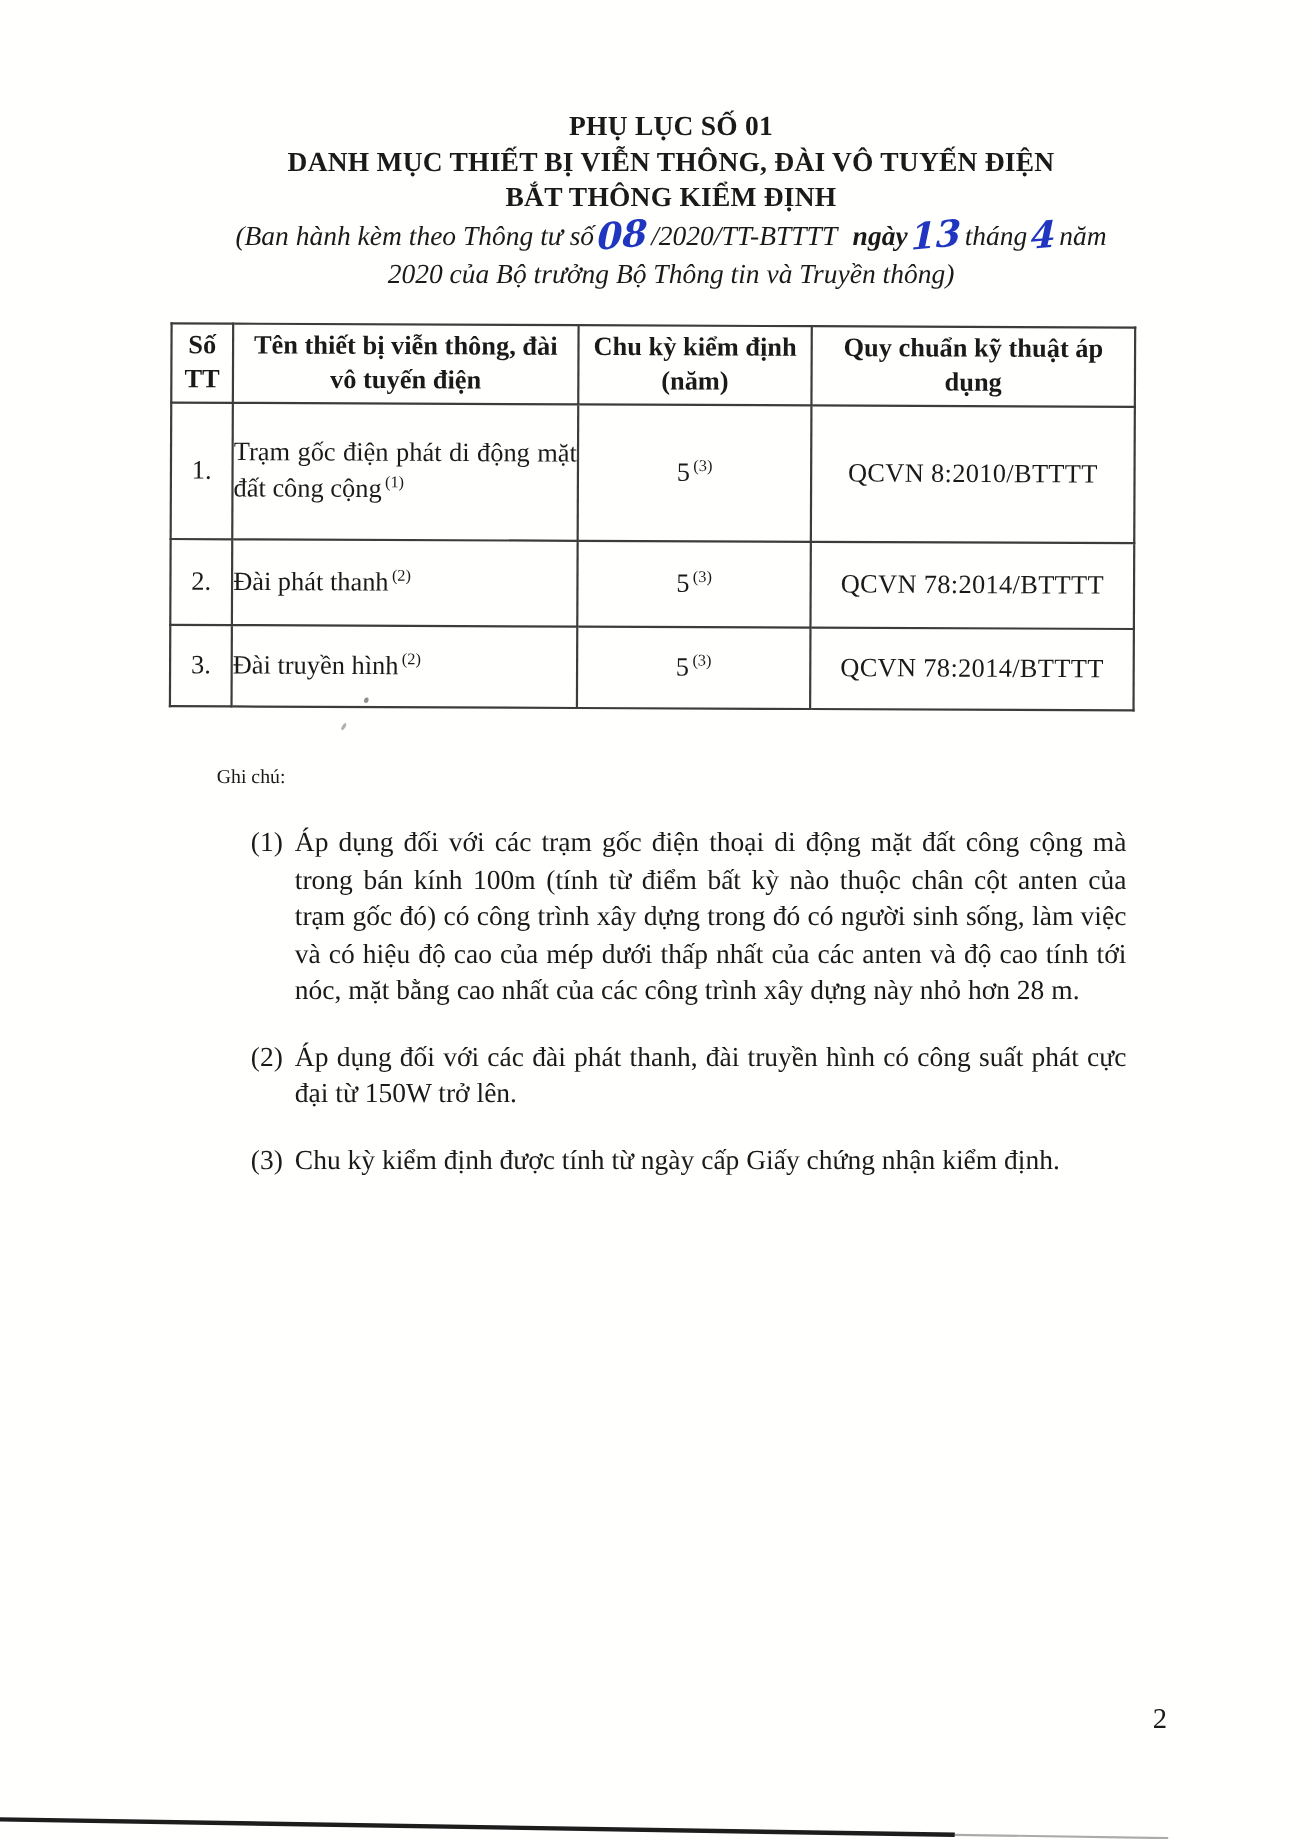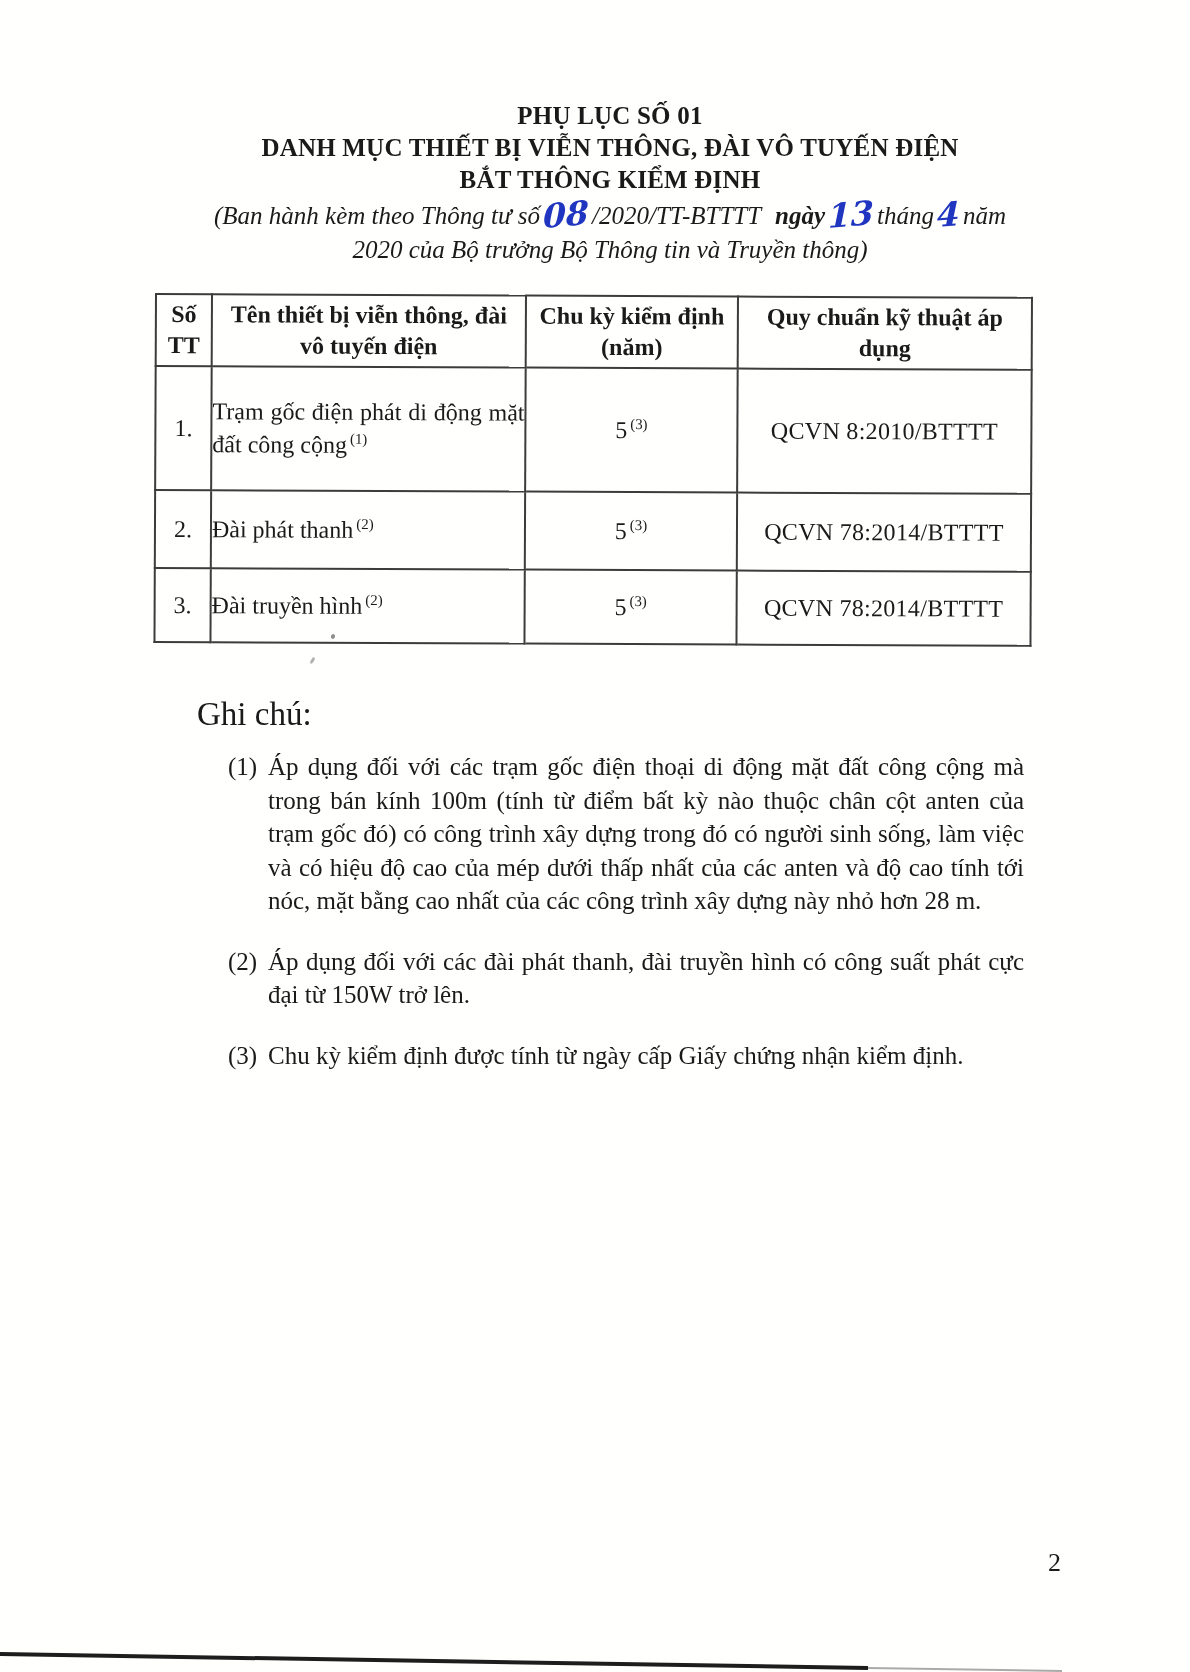--- a/index.html
+++ b/index.html
@@ -98,21 +98,21 @@
     vertical-align: super;
     line-height: 0;
     margin-left: 3px;
   }
 
   
   .notes-heading {
     position: absolute;
     left: 197px;
     top: 696px;
-    font-size: 33px;
+    font-size: 18px;
     text-align: center;
   }
   .notes {
     position: absolute;
     left: 228px;
     top: 750px;
     width: 796px;
   }
   .note {
     position: relative;

